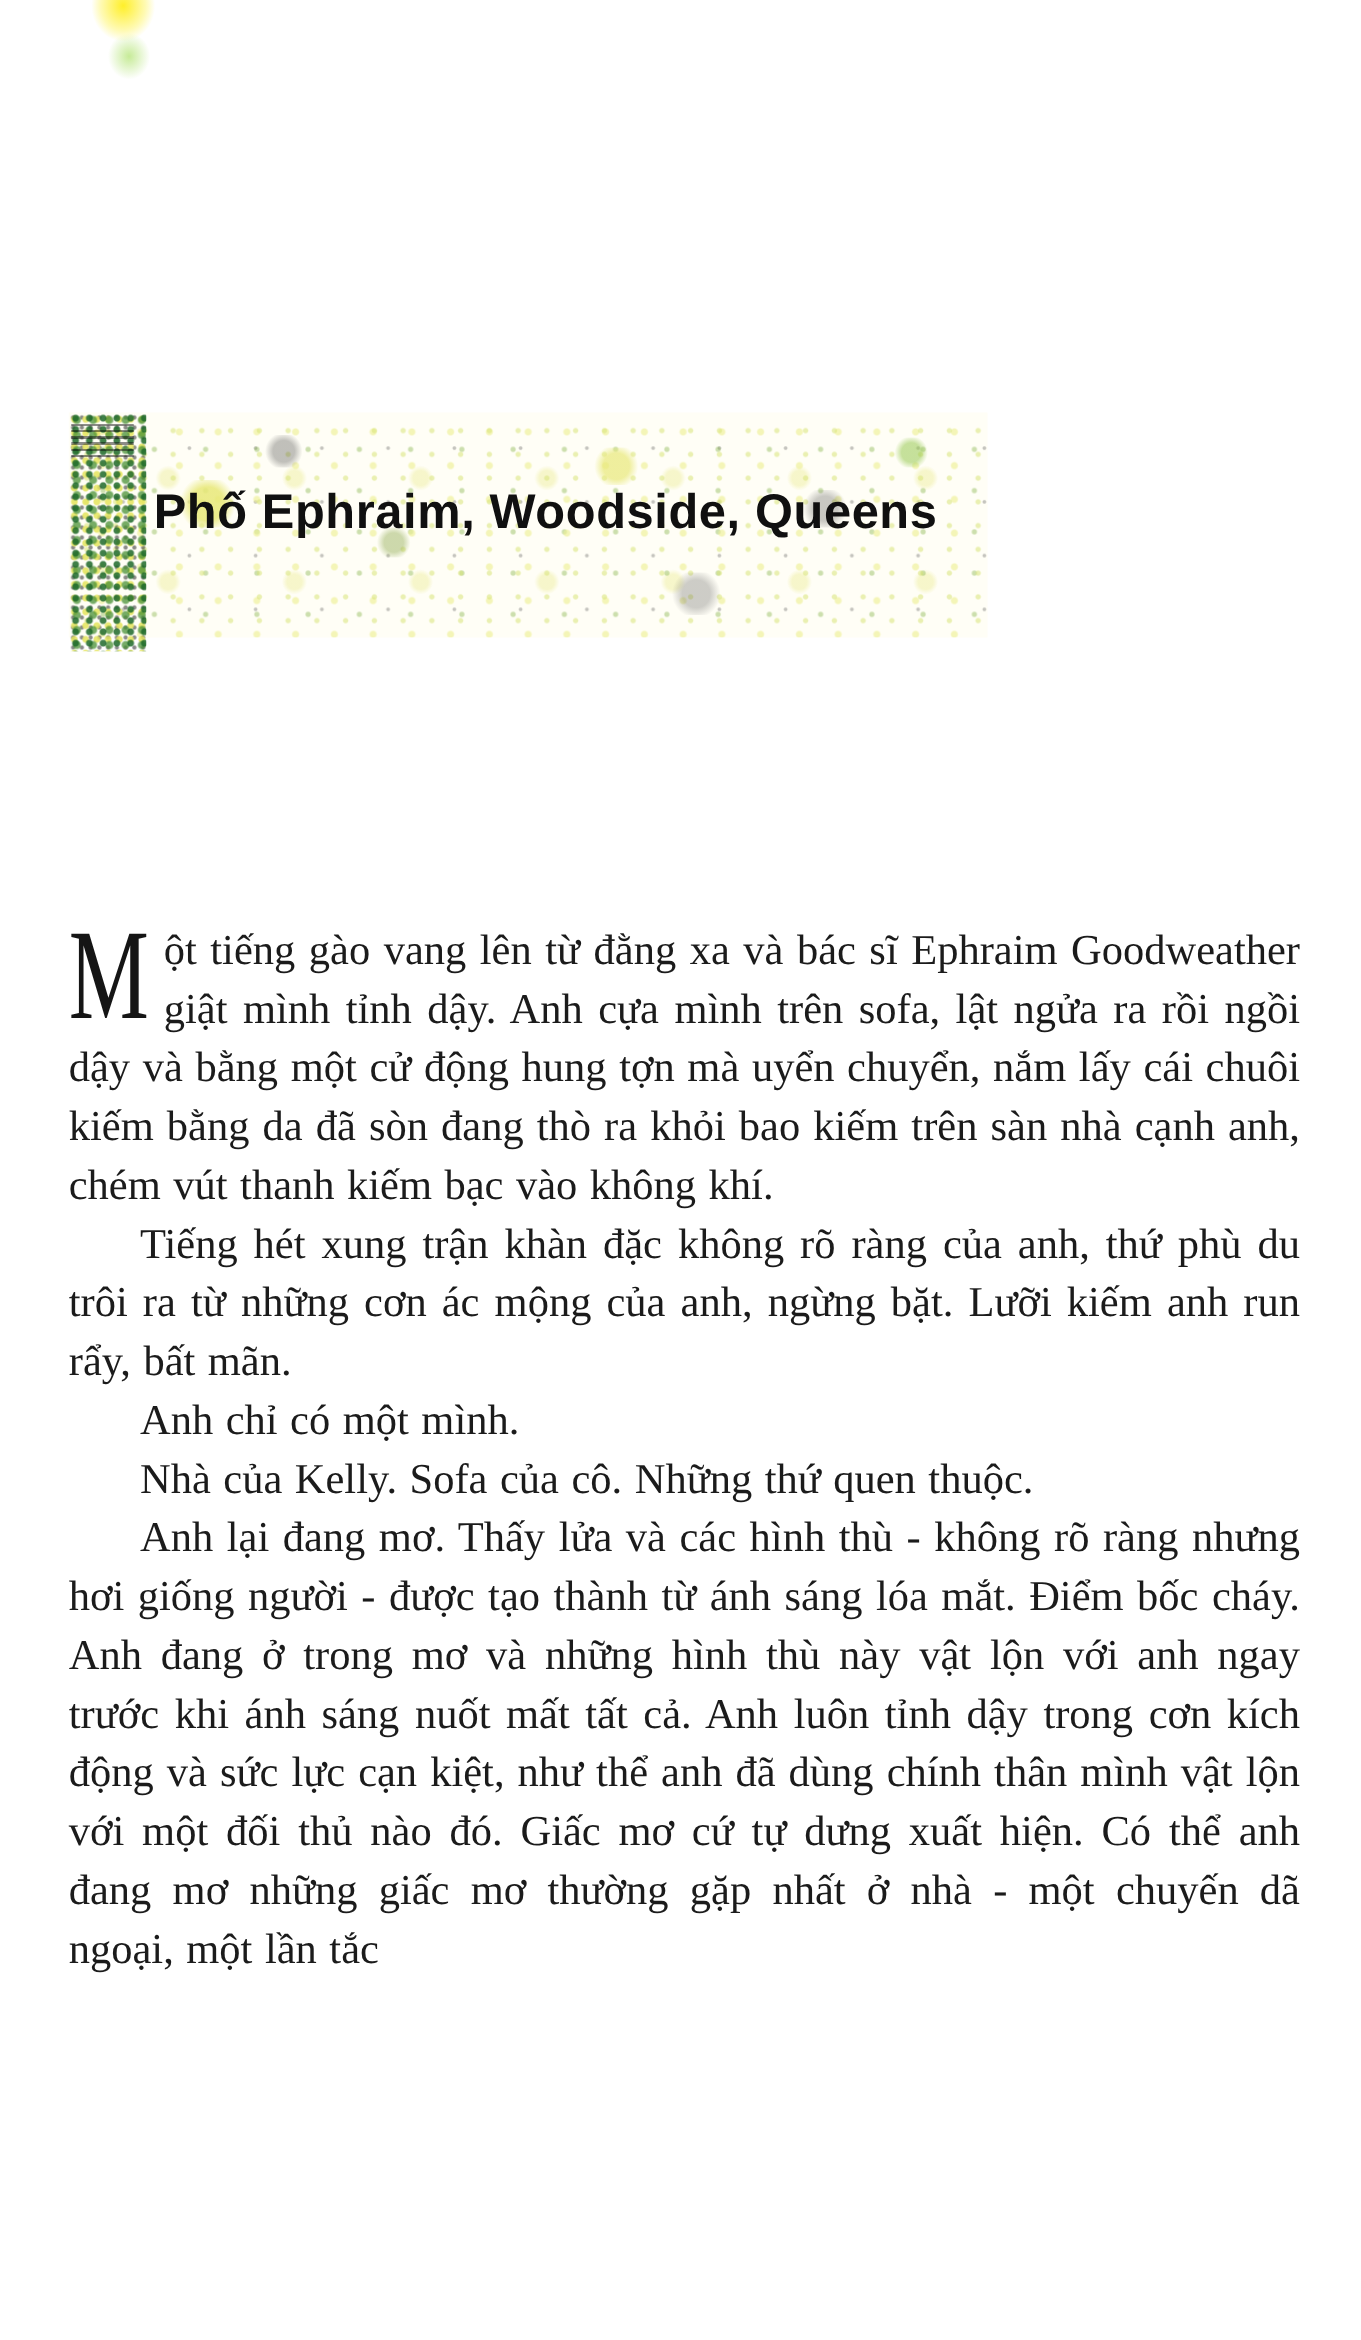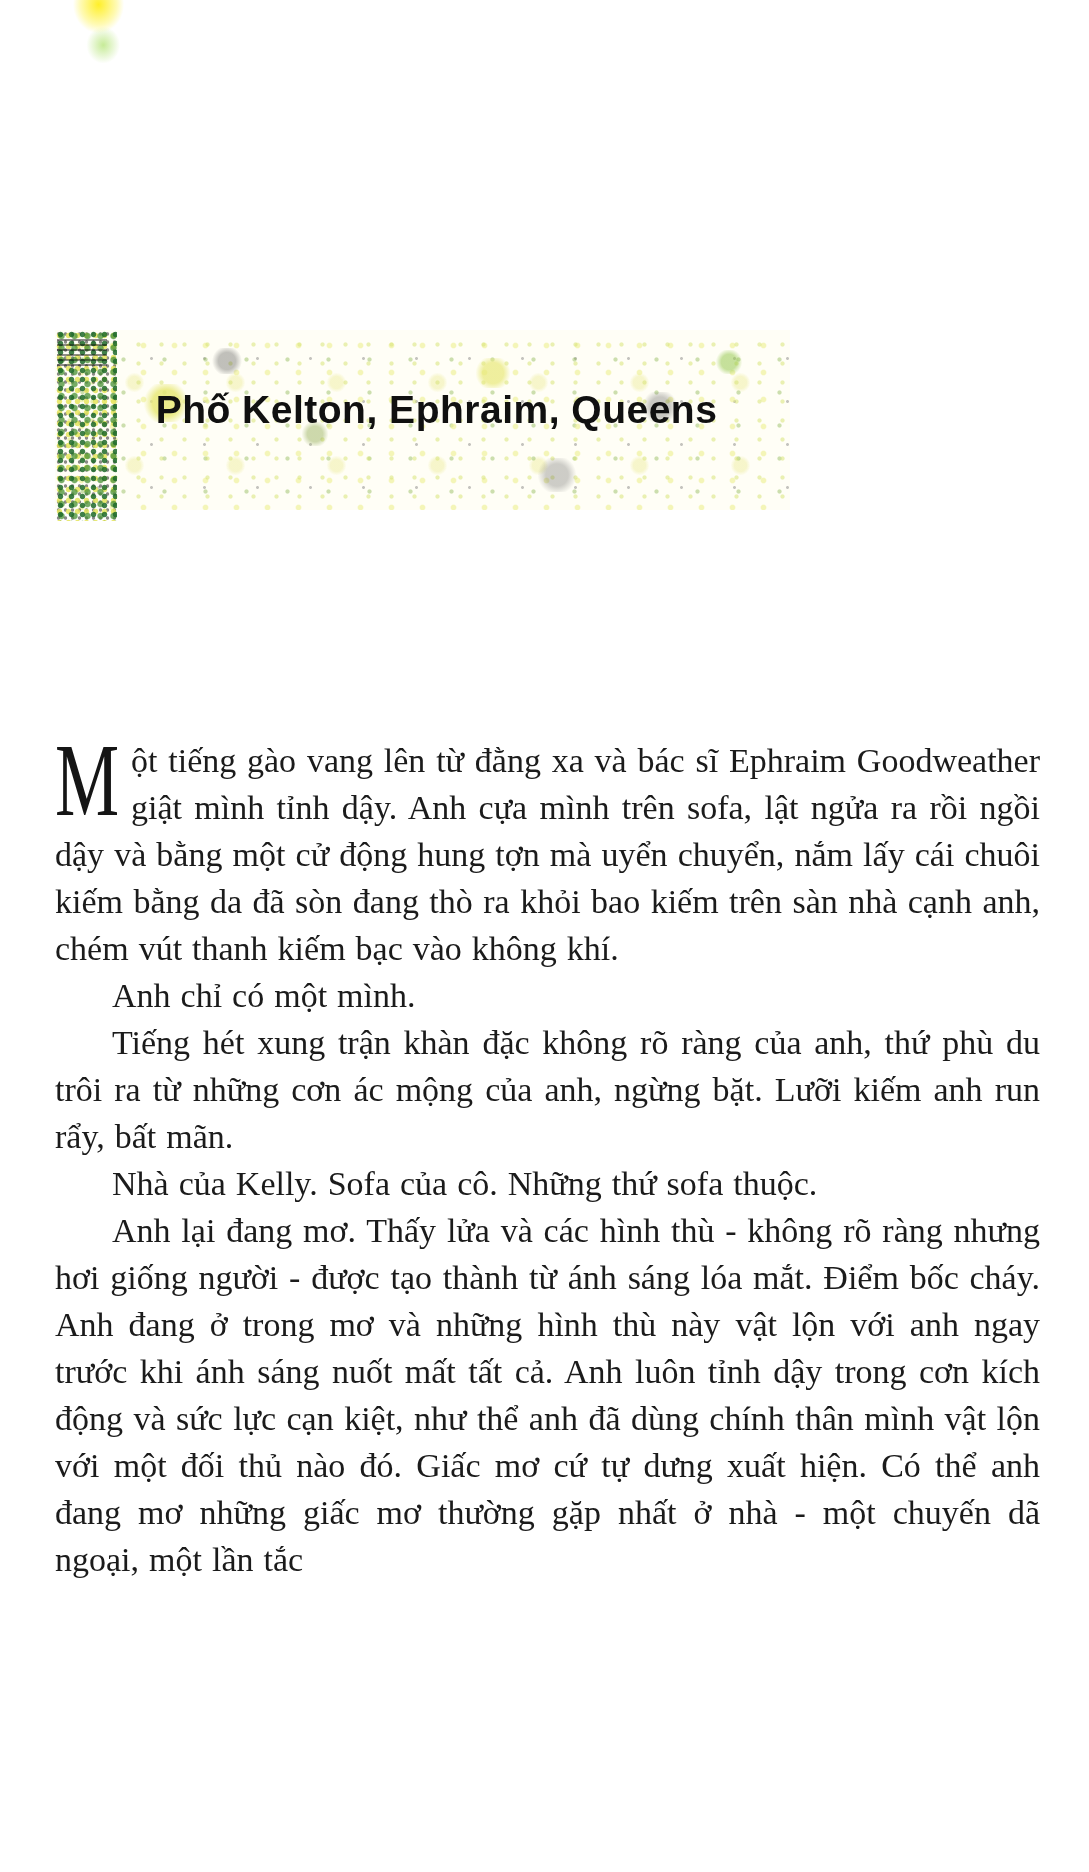--- a/index.html
+++ b/index.html
@@ -94,34 +94,34 @@
 </style>
 </head>
 <body>
 
 <div class="page">
 
   <div class="corner-smudge"></div>
 
   <div class="banner">
     <div class="banner-left"></div>
-    <div class="banner-title">Phố Kelton, Ephraim, Queens</div>
+    <div class="banner-title">Phố Ephraim, Woodside, Queens</div>
   </div>
 
   <div class="body-text">
     <p>
       <span class="dropcap">M</span><span>ột tiếng gào vang lên từ đằng xa và bác sĩ Ephraim Goodweather giật mình tỉnh dậy. Anh cựa mình trên sofa, lật ngửa ra rồi ngồi dậy và bằng một cử động hung tợn mà uyển chuyển, nắm lấy cái chuôi kiếm bằng da đã sòn đang thò ra khỏi bao kiếm trên sàn nhà cạnh anh, chém vút thanh kiếm bạc vào không khí.</span>
     </p>
     <p class="indent">
+      <span>Tiếng hét xung trận khàn đặc không rõ ràng của anh, thứ phù du trôi ra từ những cơn ác mộng của anh, ngừng bặt. Lưỡi kiếm anh run rẩy, bất mãn.</span>
+    </p>
+    <p class="indent">
       <span>Anh chỉ có một mình.</span>
     </p>
     <p class="indent">
-      <span>Tiếng hét xung trận khàn đặc không rõ ràng của anh, thứ phù du trôi ra từ những cơn ác mộng của anh, ngừng bặt. Lưỡi kiếm anh run rẩy, bất mãn.</span>
-    </p>
-    <p class="indent">
-      <span>Nhà của Kelly. Sofa của cô. Những thứ sofa thuộc.</span>
+      <span>Nhà của Kelly. Sofa của cô. Những thứ quen thuộc.</span>
     </p>
     <p class="indent">
       <span>Anh lại đang mơ. Thấy lửa và các hình thù - không rõ ràng nhưng hơi giống người - được tạo thành từ ánh sáng lóa mắt. Điểm bốc cháy. Anh đang ở trong mơ và những hình thù này vật lộn với anh ngay trước khi ánh sáng nuốt mất tất cả. Anh luôn tỉnh dậy trong cơn kích động và sức lực cạn kiệt, như thể anh đã dùng chính thân mình vật lộn với một đối thủ nào đó. Giấc mơ cứ tự dưng xuất hiện. Có thể anh đang mơ những giấc mơ thường gặp nhất ở nhà - một chuyến dã ngoại, một lần tắc</span>
     </p>
   </div>
 
 </div>
 
 </body></html>

